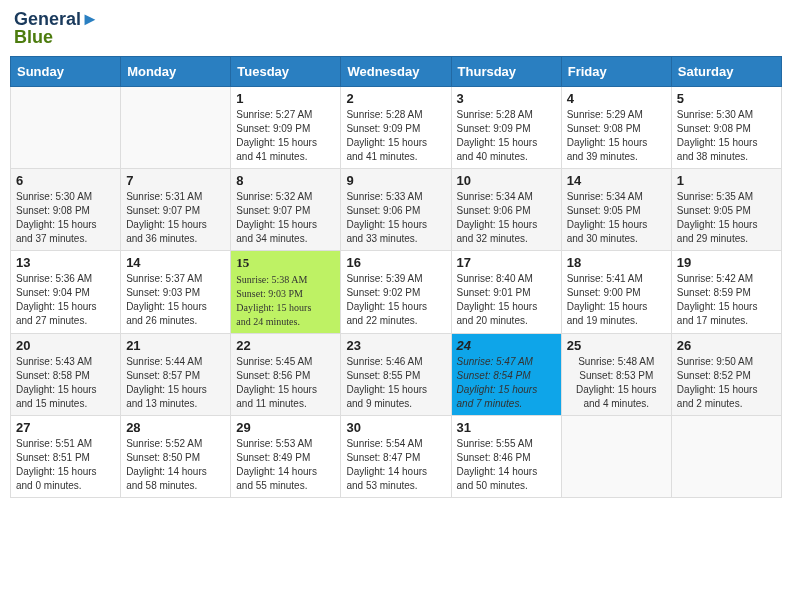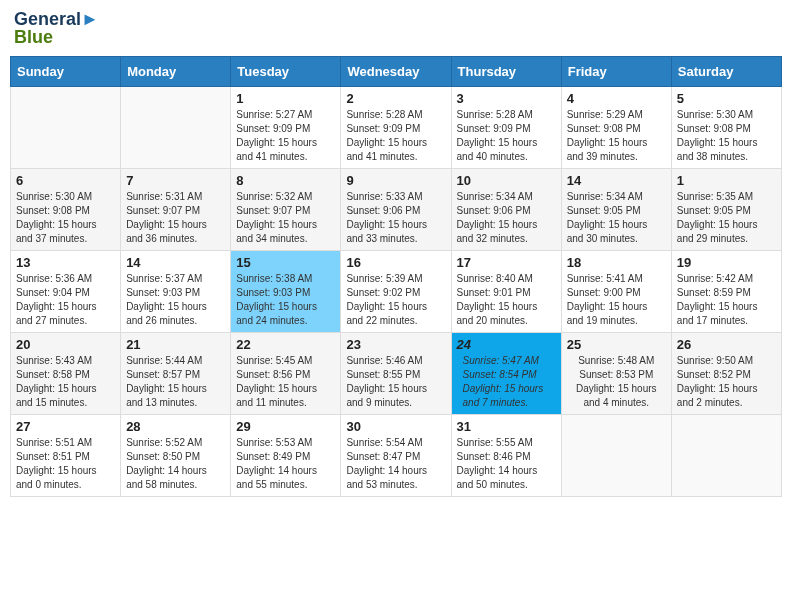--- a/index.html
+++ b/index.html
@@ -216,21 +216,21 @@
 Daylight: 15 hours
 and 27 minutes.</div>
         </td>
         <td style="background: rgb(255, 255, 255);">
           <div class="day-num">14</div>
           <div class="day-info" style="white-space: pre-line;">Sunrise: 5:37 AM
 Sunset: 9:03 PM
 Daylight: 15 hours
 and 26 minutes.</div>
         </td>
-        <td style="background: #7dd3fc;">
+        <td style="background: #bef264; font-family: Liberation Serif, serif;">
           <div class="day-num">15</div>
           <div class="day-info" style="white-space: pre-line;">Sunrise: 5:38 AM
 Sunset: 9:03 PM
 Daylight: 15 hours
 and 24 minutes.</div>
         </td>
         <td style="background: rgb(255, 255, 255);">
           <div class="day-num">16</div>
           <div class="day-info" style="white-space: pre-line;">Sunrise: 5:39 AM
 Sunset: 9:02 PM
@@ -283,21 +283,21 @@
         </td>
         <td style="background: rgb(245, 245, 245);">
           <div class="day-num">23</div>
           <div class="day-info" style="white-space: pre-line;">Sunrise: 5:46 AM
 Sunset: 8:55 PM
 Daylight: 15 hours
 and 9 minutes.</div>
         </td>
         <td style="background: #0ea5e9; font-style: italic;">
           <div class="day-num">24</div>
-          <div class="day-info" style="white-space: pre-line; margin-left: 6px;">Sunrise: 5:47 AM
+          <div class="day-info" style="white-space: pre-line;">Sunrise: 5:47 AM
 Sunset: 8:54 PM
 Daylight: 15 hours
 and 7 minutes.</div>
         </td>
         <td style="background: rgb(245, 245, 245);">
           <div class="day-num">25</div>
           <div class="day-info" style="white-space: pre-line; text-align: center;">Sunrise: 5:48 AM
 Sunset: 8:53 PM
 Daylight: 15 hours
 and 4 minutes.</div>

